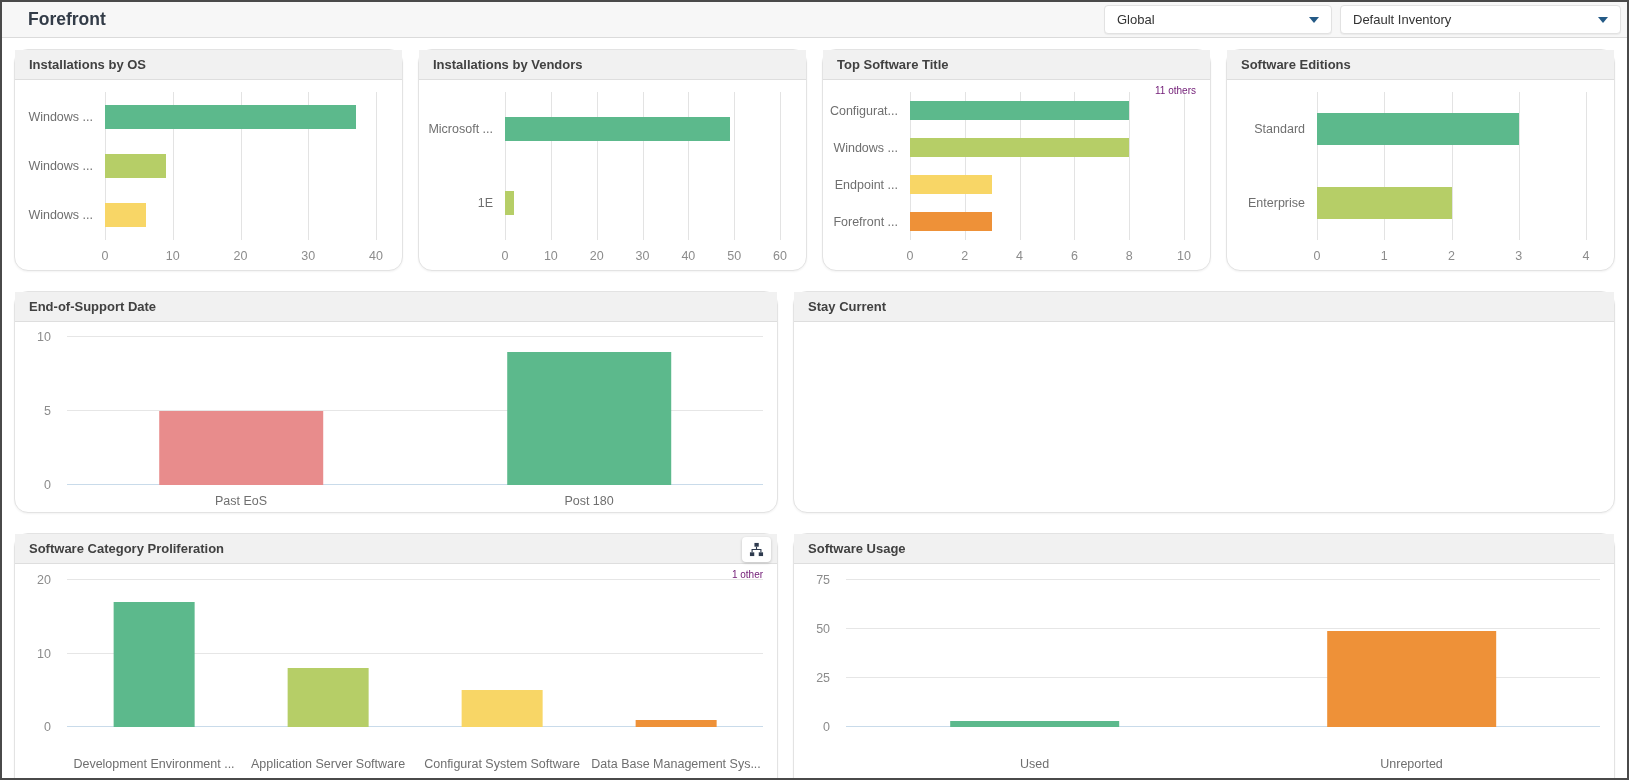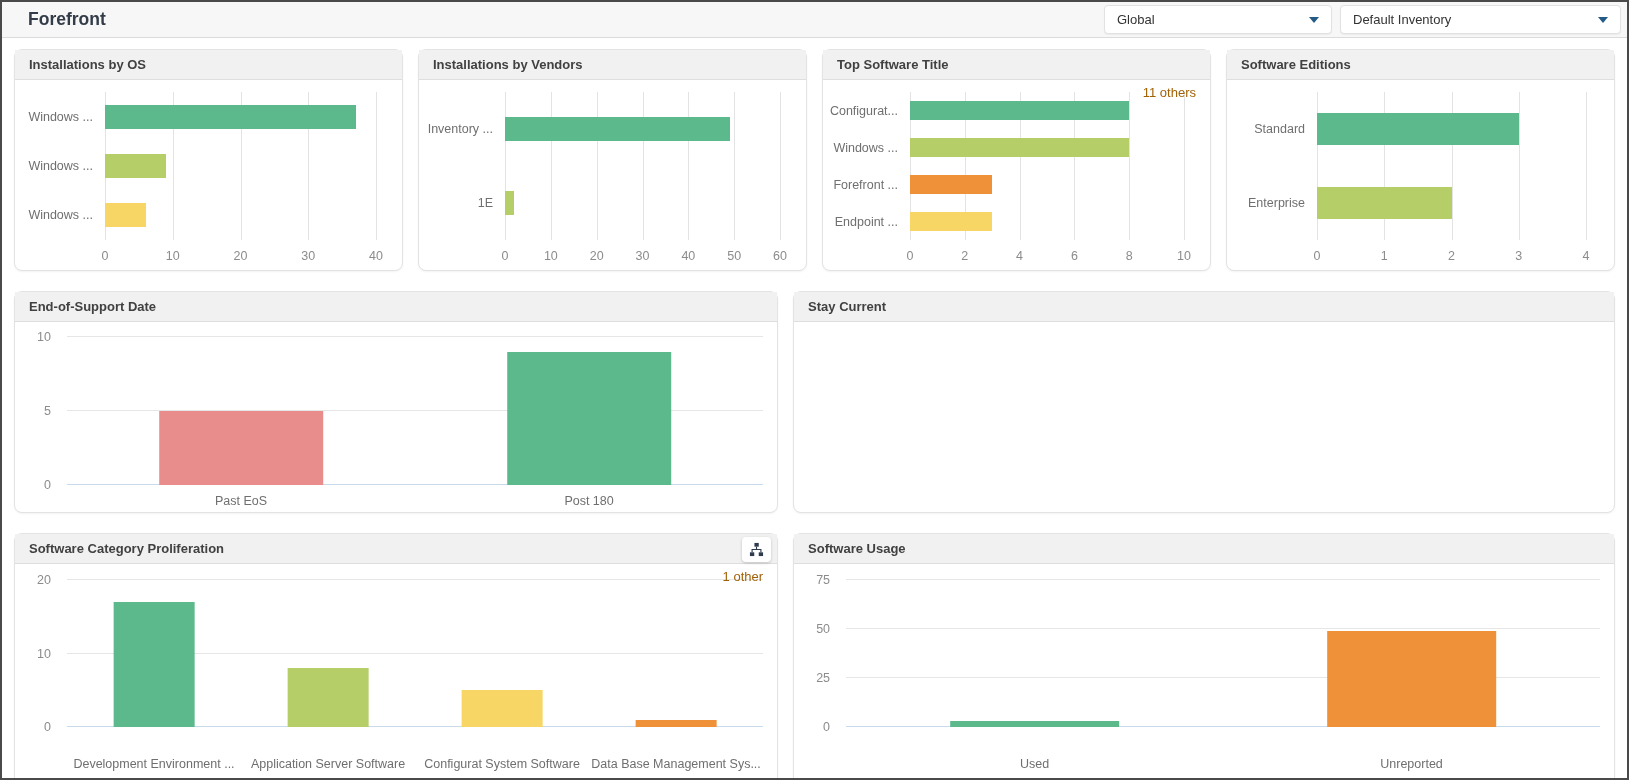--- a/index.html
+++ b/index.html
@@ -14,21 +14,21 @@
             margin-left:8px;box-sizing:border-box;cursor:pointer;}
   .dd-scope{width:228px;}
   .dd-inventory{width:281px;}
   .caret{width:0;height:0;border-left:5px solid transparent;border-right:5px solid transparent;border-top:6px solid #245a86;margin-left:10px;}
   
   .content{padding:11px 12px 0;display:flex;flex-direction:column;gap:20px;}
   .row{display:grid;gap:15px;}
   .row1{grid-template-columns:repeat(4,1fr);height:222px;}
   .row2{grid-template-columns:766fr 824fr;height:222px;}
   .row3{grid-template-columns:766fr 824fr;height:290px;}
-  .panel{border:1px solid #e3e3e3;border-radius:8px;background:#fff;box-shadow:0 1px 2px rgba(0,0,0,.05);
+  .panel{border:1px solid #e3e3e3;border-radius:14px;background:#fff;box-shadow:0 1px 2px rgba(0,0,0,.05);
          display:flex;flex-direction:column;min-width:0;}
   .panel-header{height:29px;flex:none;background:#f1f1f1;border-bottom:1px solid #dedede;display:flex;align-items:center;
                 padding:0 14px;font-size:13px;font-weight:700;color:#414141;position:relative;}
   .panel-body{flex:1;position:relative;min-height:0;}
   
   .hgrid{position:absolute;top:12px;bottom:30px;}
   .vline{position:absolute;top:0;bottom:0;width:1px;background:#e3e3e3;}
   .hrows{position:absolute;left:0;top:12px;bottom:30px;display:flex;flex-direction:column;}
   .hrow{flex:1;display:flex;align-items:center;min-height:0;}
   .ylab{flex:none;text-align:right;padding-right:12px;box-sizing:border-box;font-size:12.5px;color:#6f6f6f;
@@ -38,21 +38,21 @@
   .hxticks{position:absolute;bottom:0;height:30px;}
   .xtick{position:absolute;top:9px;transform:translateX(-50%);font-size:12.5px;color:#8c8c8c;}
   
   .vyticks{position:absolute;left:0;width:48px;}
   .ytick{position:absolute;right:12px;transform:translateY(50%);font-size:12.5px;color:#8c8c8c;}
   .vplot{position:absolute;left:52px;right:14px;}
   .hline{position:absolute;left:0;right:0;height:1px;background:#e6e6e6;}
   .hline.zero{background:#c9dbea;}
   .vbar{position:absolute;bottom:0;transform:translateX(-50%);cursor:pointer;}
   .xlab{position:absolute;transform:translateX(-50%);font-size:12.5px;color:#6f6f6f;white-space:nowrap;}
-  .others-link{position:absolute;top:5px;right:14px;font-size:13px;color:#a16207;cursor:pointer;text-decoration:none;}
+  .others-link{position:absolute;top:5px;right:14px;font-size:10px;color:#701a75;cursor:pointer;text-decoration:none;}
   
   .filter-area{position:absolute;inset:0;background:#dce9f5;display:flex;align-items:center;justify-content:center;}
   .filter-chip{display:flex;align-items:center;gap:7px;font-size:13px;color:#4189c2;cursor:pointer;}
   .chip-x{display:flex;align-items:center;cursor:pointer;}
   
   .icon-btn{position:absolute;right:6px;top:3px;width:29px;height:25px;background:#fff;border:none;border-radius:4px;
             box-shadow:0 1px 3px rgba(0,0,0,.2);display:flex;align-items:center;justify-content:center;cursor:pointer;padding:0;}
 </style>
 </head>
 <body>
@@ -120,21 +120,21 @@
               <div class="vline" style="left: 0%;"></div>
               <div class="vline" style="left: 16.6667%;"></div>
               <div class="vline" style="left: 33.3333%;"></div>
               <div class="vline" style="left: 50%;"></div>
               <div class="vline" style="left: 66.6667%;"></div>
               <div class="vline" style="left: 83.3333%;"></div>
               <div class="vline" style="left: 100%;"></div>
             </div>
             <div class="hrows" style="right: 26px;">
               <div class="hrow">
-                <span class="ylab" style="width: 86px;">Inventory ...</span>
+                <span class="ylab" style="width: 86px;">Microsoft ...</span>
                 <div class="track" style="height: 24px;">
                   <div class="bar" style="width: 81.6667%; background: rgb(92, 185, 140);"></div>
                 </div>
               </div>
               <div class="hrow">
                 <span class="ylab" style="width: 86px;">1E</span>
                 <div class="track" style="height: 24px;">
                   <div class="bar" style="width: 3.33333%; background: rgb(182, 206, 103);"></div>
                 </div>
               </div>
@@ -168,29 +168,29 @@
                   <div class="bar" style="width: 80%; background: rgb(92, 185, 140);"></div>
                 </div>
               </div>
               <div class="hrow">
                 <span class="ylab" style="width: 87px;">Windows ...</span>
                 <div class="track" style="height: 19px;">
                   <div class="bar" style="width: 80%; background: rgb(182, 206, 103);"></div>
                 </div>
               </div>
               <div class="hrow">
+                <span class="ylab" style="width: 87px;">Endpoint ...</span>
+                <div class="track" style="height: 19px;">
+                  <div class="bar" style="width: 30%; background: rgb(248, 214, 102);"></div>
+                </div>
+              </div>
+              <div class="hrow">
                 <span class="ylab" style="width: 87px;">Forefront ...</span>
                 <div class="track" style="height: 19px;">
                   <div class="bar" style="width: 30%; background: rgb(238, 145, 56);"></div>
-                </div>
-              </div>
-              <div class="hrow">
-                <span class="ylab" style="width: 87px;">Endpoint ...</span>
-                <div class="track" style="height: 19px;">
-                  <div class="bar" style="width: 30%; background: rgb(248, 214, 102);"></div>
                 </div>
               </div>
             </div>
             <div class="hxticks" style="left: 87px; right: 26px;">
               <span class="xtick" style="left: 0%;">0</span>
               <span class="xtick" style="left: 20%;">2</span>
               <span class="xtick" style="left: 40%;">4</span>
               <span class="xtick" style="left: 60%;">6</span>
               <span class="xtick" style="left: 80%;">8</span>
               <span class="xtick" style="left: 100%;">10</span>

